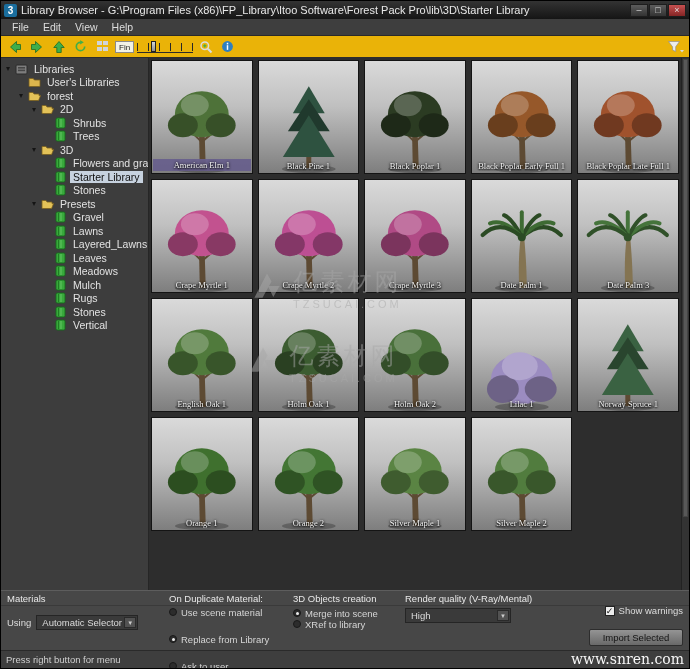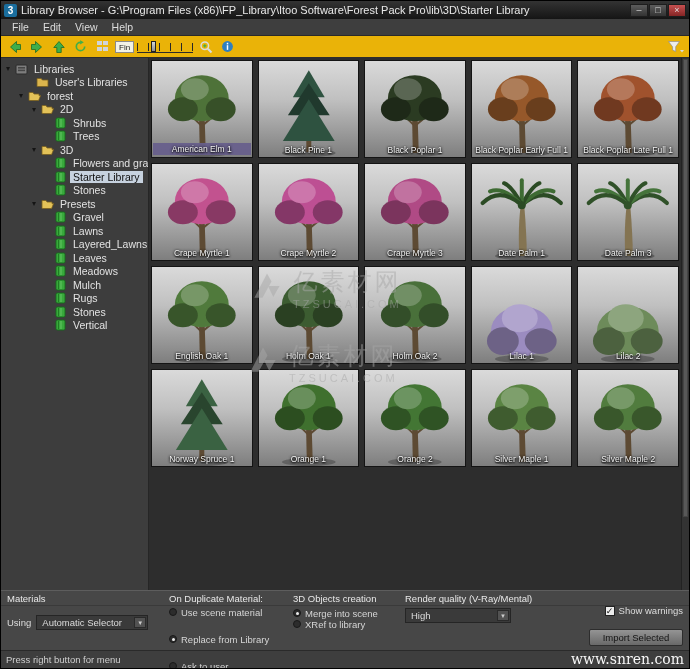--- a/index.html
+++ b/index.html
@@ -27,21 +27,21 @@
   
   .content{flex:1;display:flex;min-height:0;}
   .sidebar{width:148px;background:#3d3d3d;border-right:1px solid #262626;padding-top:4px;overflow:hidden;flex:none;}
   .tree-row{height:13.5px;display:flex;align-items:center;gap:3px;white-space:nowrap;font-size:10.5px;}
   .arrow{width:8px;font-size:8px;color:#141414;text-align:center;flex:none;}
   .tree-icon{width:13px;height:12px;flex:none;display:flex;align-items:center;justify-content:center;}
   .tree-label{padding:0 3px;color:#e2e2e2;}
   .tree-label.sel{background:#c7d2df;color:#101010;}
   .main{flex:1;position:relative;background:#2d2d2d;overflow:hidden;}
   .grid{display:grid;grid-template-columns:repeat(5,1fr);gap:5px;padding:2px 10px 2px 2px;}
-  .thumb{height:98px;position:relative;background:linear-gradient(#dadada 0%,#c0c0c0 40%,#7e7e7e 100%);border:1px solid #141414;}
+  .thumb{height:114px;position:relative;background:linear-gradient(#dadada 0%,#c0c0c0 40%,#7e7e7e 100%);border:1px solid #141414;font-family:Liberation Serif, serif;}
   .thumb svg.tree{position:absolute;inset:0;width:100%;height:100%;z-index:0;}
   .thumb-label{position:absolute;left:0;right:0;bottom:2px;text-align:center;font-size:8.5px;color:#f2f2f2;text-shadow:0 1px 2px #000,0 0 3px #000;z-index:1;white-space:nowrap;overflow:hidden;}
   .thumb-label.sel{background:rgba(103,94,140,0.92);margin:0 1px;padding:1px 0;}
   .vscroll{position:absolute;top:0;right:0;width:8px;bottom:0;background:#333;border-left:1px solid #222;}
   .vthumb{position:absolute;top:1px;left:1px;right:1px;height:86%;background:#585858;border:1px solid #454545;}
   
   .watermark-layer{position:absolute;inset:0;pointer-events:none;z-index:3;}
   .watermark{position:absolute;display:flex;align-items:center;gap:8px;color:#a8a8a8;opacity:0.5;}
   .wm1{left:100px;top:208px;}
   .wm2{left:96px;top:282px;}
@@ -53,21 +53,21 @@
   .bp-rule{position:absolute;left:0;right:0;top:14px;border-top:1px solid #3a3a3a;}
   .bp-col{display:flex;flex-direction:column;gap:2px;position:relative;z-index:1;}
   .bp-header{font-size:9.5px;color:#e8e8e8;height:12px;white-space:nowrap;}
   .using-row{display:flex;align-items:center;gap:5px;margin-top:8px;}
   .radio-row{display:flex;align-items:center;gap:4px;height:10px;white-space:nowrap;}
   .radio{width:8px;height:8px;border-radius:50%;background:#2c2c2c;border:1px solid #191919;position:relative;flex:none;}
   .radio.sel::after{content:'';position:absolute;inset:1.5px;background:#ececec;border-radius:50%;}
   .radio-label{color:#d6d6d6;}
   .select{height:15px;background:#3a3a3a;border:1px solid #252525;display:flex;align-items:center;padding:0 1px 0 5px;color:#ddd;white-space:nowrap;}
   .sel-arrow{margin-left:auto;width:12px;height:11px;background:#525252;border:1px solid #2a2a2a;font-size:6px;display:flex;align-items:center;justify-content:center;color:#ccc;flex:none;}
-  .sel-materials{width:112px;}
+  .sel-materials{width:102px;}
   .sel-quality{width:106px;margin-top:1px;}
   .bp-right{margin-left:auto;align-items:flex-end;justify-content:space-between;padding-top:12px;}
   .checkbox-row{display:flex;align-items:center;gap:4px;}
   .checkbox{width:10px;height:10px;background:#ececec;border:1px solid #222;color:#111;font-size:9px;line-height:9px;text-align:center;flex:none;}
   .import-btn{width:94px;height:17px;background:linear-gradient(#949494,#696969);border:1px solid #2d2d2d;color:#141414;display:flex;align-items:center;justify-content:center;border-radius:2px;}
   
   .statusbar{height:18px;background:#3e3e3e;border-top:1px solid #2a2a2a;display:flex;align-items:center;padding:0 5px;font-size:9.5px;color:#cfcfcf;position:relative;flex:none;}
   .site-mark{position:absolute;right:5px;bottom:1px;font-family:"DejaVu Serif",serif;font-size:14px;color:#f7f7f7;}
 </style>
 </head>
@@ -156,21 +156,21 @@
           <span class="arrow">▾</span>
           <span class="tree-icon">
             <svg width="13" height="12">
               <rect x="1" y="2" width="11" height="9" rx="1" fill="#7d7d7d" stroke="#2c2c2c"></rect>
               <rect x="3" y="4" width="7" height="1.6" fill="#464646"></rect>
               <rect x="3" y="6.6" width="7" height="1.6" fill="#464646"></rect>
             </svg>
           </span>
           <span class="tree-label">Libraries</span>
         </div>
-        <div class="tree-row" style="padding-left: 24px; align-items: center;">
+        <div class="tree-row" style="padding-left: 16px; align-items: center;">
           <span class="arrow"></span>
           <span class="tree-icon">
             <svg width="13" height="12">
               <path d="M1 2.5 L5.2 2.5 L6.4 4 L12 4 L12 10.5 L1 10.5 Z" fill="#dbb54d" stroke="#7a5f1e" stroke-width="0.8"></path>
             </svg>
           </span>
           <span class="tree-label">User's Libraries</span>
         </div>
         <div class="tree-row" style="padding-left: 16px;">
           <span class="arrow">▾</span>
@@ -537,30 +537,20 @@
           </div>
           <div class="thumb">
             <svg class="tree" viewBox="0 0 100 92" preserveAspectRatio="xMidYMax meet">
               <ellipse cx="50" cy="88" rx="27" ry="4" fill="rgba(0,0,0,0.25)"></ellipse>
               <ellipse cx="50" cy="60" rx="31" ry="25" fill="#9b8cc0"></ellipse>
               <ellipse cx="31" cy="70" rx="16" ry="14" fill="rgb(109,98,134)"></ellipse>
               <ellipse cx="69" cy="70" rx="16" ry="13" fill="rgb(109,98,134)"></ellipse>
               <ellipse cx="48" cy="47" rx="18" ry="14" fill="rgb(177,165,206)"></ellipse>
             </svg>
             <div class="thumb-label">Lilac 1</div>
-          </div>
-          <div class="thumb">
-            <svg class="tree" viewBox="0 0 100 92" preserveAspectRatio="xMidYMax meet">
-              <ellipse cx="50" cy="88" rx="27" ry="4" fill="rgba(0,0,0,0.25)"></ellipse>
-              <ellipse cx="50" cy="60" rx="31" ry="25" fill="#6d8b5a"></ellipse>
-              <ellipse cx="31" cy="70" rx="16" ry="14" fill="rgb(76,97,63)"></ellipse>
-              <ellipse cx="69" cy="70" rx="16" ry="13" fill="rgb(76,97,63)"></ellipse>
-              <ellipse cx="48" cy="47" rx="18" ry="14" fill="rgb(141,165,126)"></ellipse>
-            </svg>
-            <div class="thumb-label">Lilac 2</div>
           </div>
           <div class="thumb">
             <svg class="tree" viewBox="0 0 100 92" preserveAspectRatio="xMidYMax meet">
               <ellipse cx="50" cy="88" rx="27" ry="4" fill="rgba(0,0,0,0.25)"></ellipse>
               <rect x="47.5" y="72" width="5" height="15" fill="#5d4a33"></rect>
               <polygon points="50,5 34,32 66,32" fill="#3a6242"></polygon>
               <polygon points="50,18 29,50 71,50" fill="rgb(41,69,46)"></polygon>
               <polygon points="50,34 24,76 76,76" fill="#3a6242"></polygon>
             </svg>
             <div class="thumb-label">Norway Spruce 1</div>

